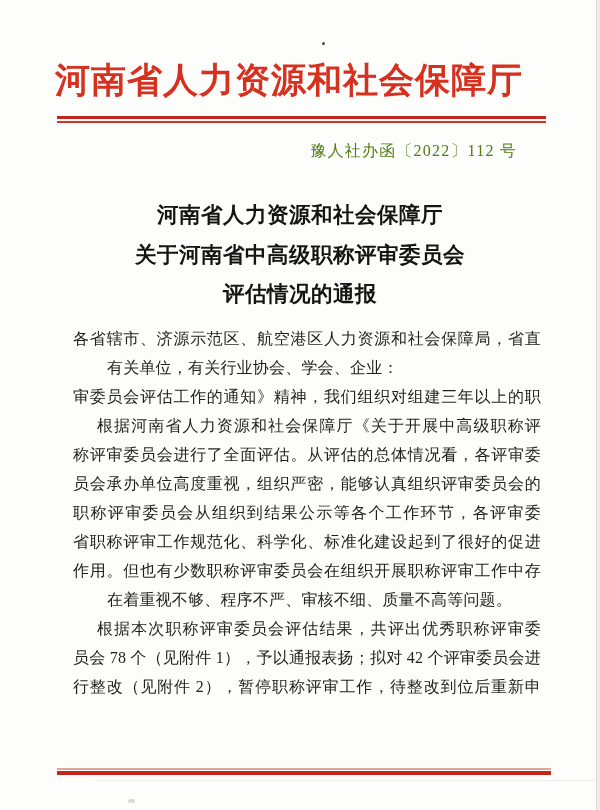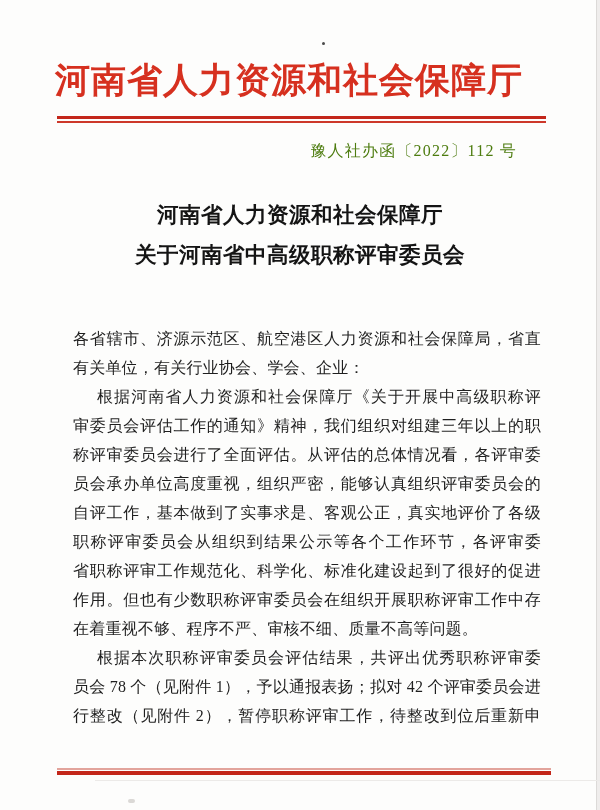--- a/index.html
+++ b/index.html
@@ -50,21 +50,21 @@
     position:absolute;top:324px;left:73px;width:468px;
     font-size:16px;color:var(--body-text);
     letter-spacing:0.2px;
   }
   .bline{
     height:29px;line-height:29px;overflow:hidden;
     text-align:justify;text-align-last:justify;
     text-justify:inter-character;
     font-family:Liberation Serif, serif;
   }
-  .bline.end{text-align-last:left;white-space:nowrap;}
+  .bline.end{text-align-last:left;white-space:nowrap;margin-left:34px;}
   .bline.ind{text-indent:24px;}
 
   
   .footer-rule{position:absolute;top:768px;left:57px;width:494px;}
   .footer-rule .stroke-light{height:2px;background:var(--footer-pink);}
   .footer-rule .stroke-thick{height:4px;margin-top:1px;background:var(--rule-red);}
 
   
   .scan-edge-right{
     position:absolute;top:0;left:596px;width:4px;height:810px;
@@ -93,30 +93,30 @@
   <div class="header-rule">
     <div class="stroke-thick"></div>
     <div class="stroke-thin"></div>
   </div>
 
   <div class="doc-number">豫人社办函〔2022〕112 号</div>
 
   <div class="doc-title">
     <div class="title-line">河南省人力资源和社会保障厅</div>
     <div class="title-line">关于河南省中高级职称评审委员会</div>
+    <div class="title-line">评估情况的通报</div>
   </div>
 
   <div class="doc-body">
     <div class="bline">各省辖市、济源示范区、航空港区人力资源和社会保障局，省直</div>
     <div class="bline end">有关单位，有关行业协会、学会、企业：</div>
+    <div class="bline">审委员会评估工作的通知》精神，我们组织对组建三年以上的职</div>
     <div class="bline ind">根据河南省人力资源和社会保障厅《关于开展中高级职称评</div>
-    <div class="bline">审委员会评估工作的通知》精神，我们组织对组建三年以上的职</div>
     <div class="bline">称评审委员会进行了全面评估。从评估的总体情况看，各评审委</div>
     <div class="bline">员会承办单位高度重视，组织严密，能够认真组织评审委员会的</div>
-    <div class="bline">自评工作，基本做到了实事求是、客观公正，真实地评价了各级</div>
     <div class="bline">职称评审委员会从组织到结果公示等各个工作环节，各评审委</div>
     <div class="bline">省职称评审工作规范化、科学化、标准化建设起到了很好的促进</div>
     <div class="bline">作用。但也有少数职称评审委员会在组织开展职称评审工作中存</div>
     <div class="bline end">在着重视不够、程序不严、审核不细、质量不高等问题。</div>
     <div class="bline ind">根据本次职称评审委员会评估结果，共评出优秀职称评审委</div>
     <div class="bline">员会 78 个（见附件 1），予以通报表扬；拟对 42 个评审委员会进</div>
     <div class="bline">行整改（见附件 2），暂停职称评审工作，待整改到位后重新申</div>
   </div>
 
   <div class="footer-rule">

